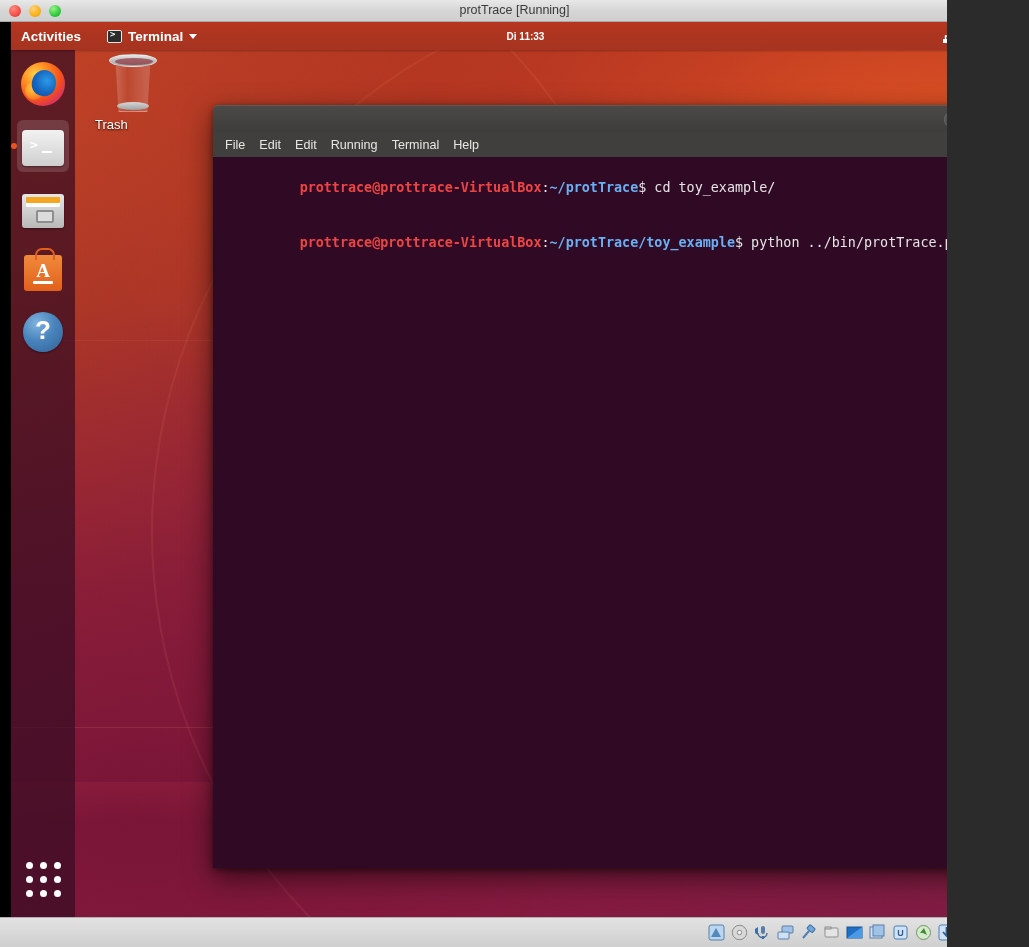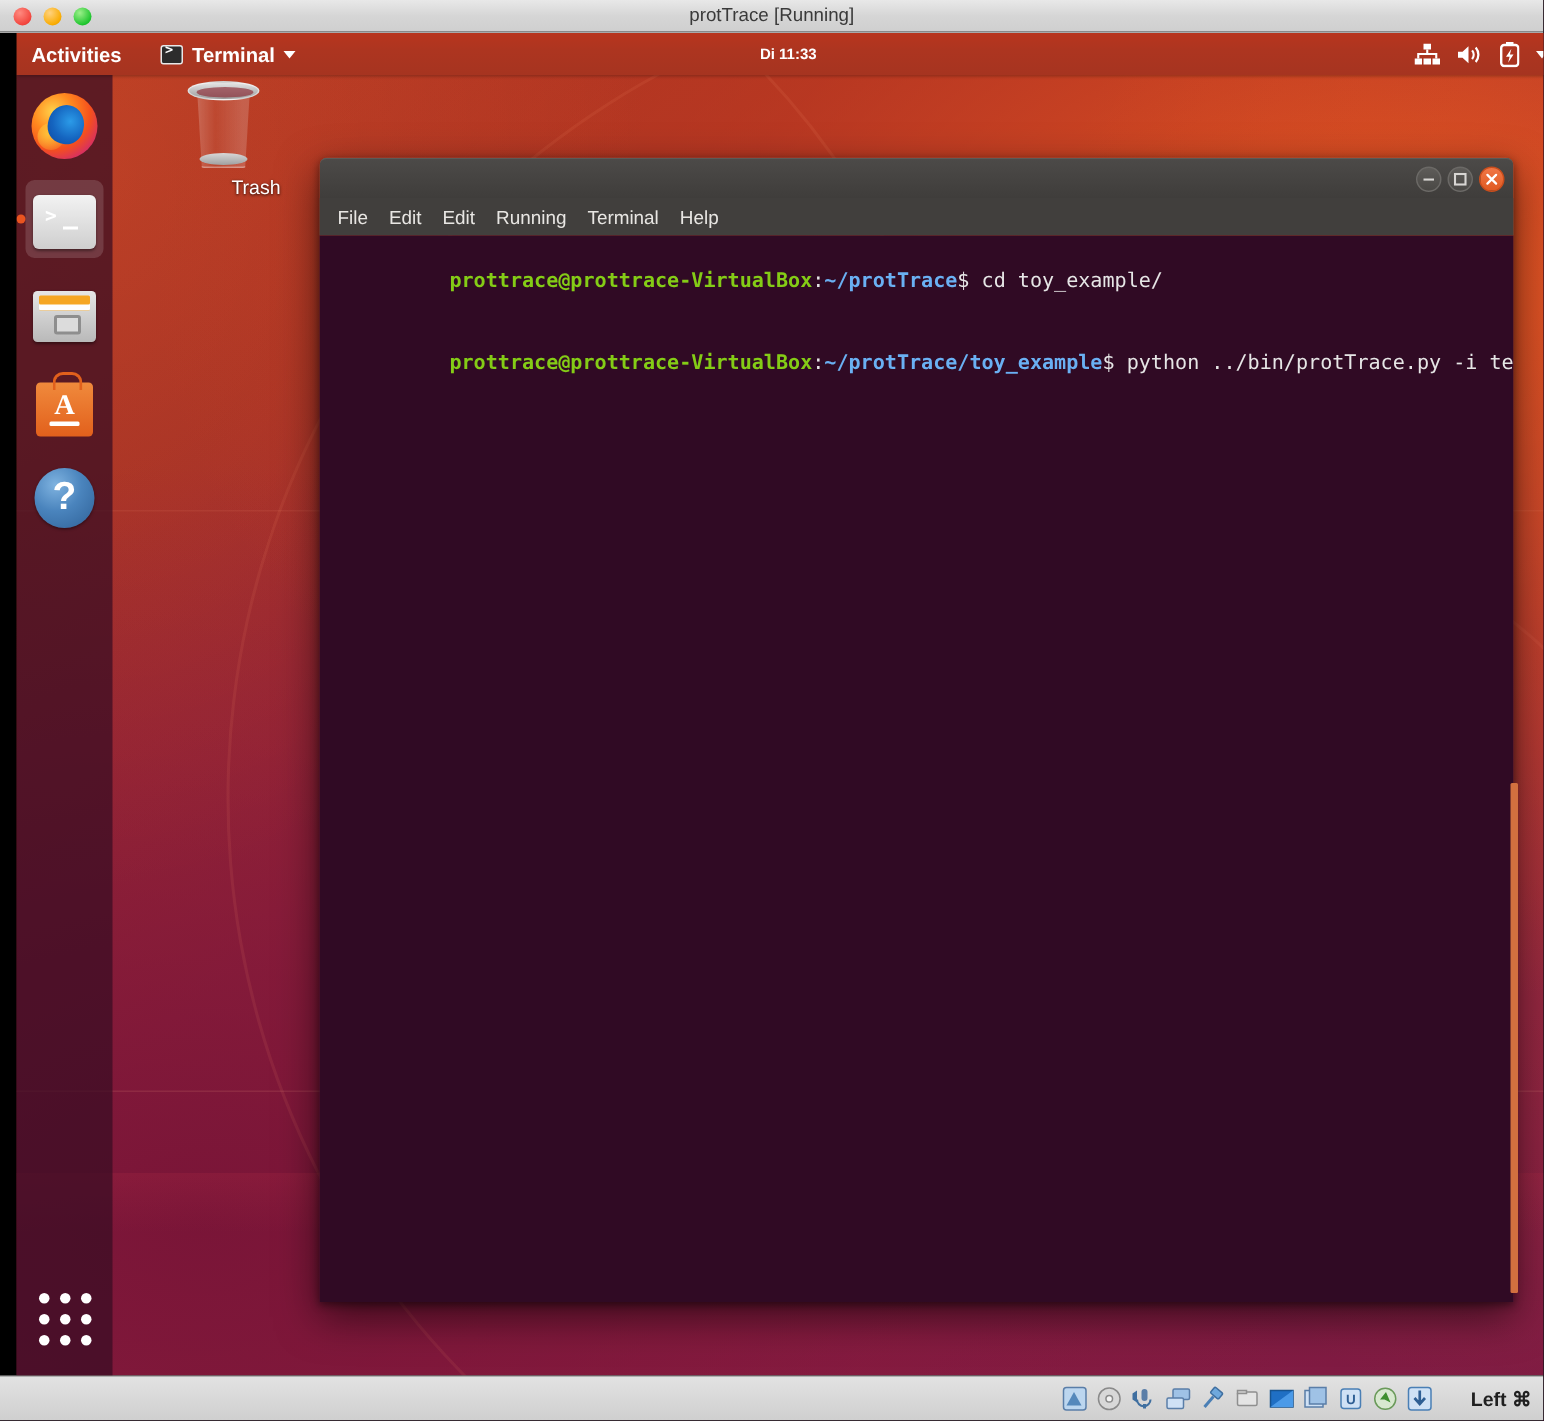--- a/index.html
+++ b/index.html
@@ -2,21 +2,21 @@
 <html><head>
 <meta charset="utf-8">
 <style>
   * { margin:0; padding:0; box-sizing:border-box; }
   html,body { width:1029px; height:947px; overflow:hidden; }
   body {
     font-family:"Liberation Sans", sans-serif;
     background:#2b2b2b;
     -webkit-font-smoothing:antialiased;
   }
-  .screen { position:relative; width:1029px; height:947px; overflow:hidden; background:#000; }
+  .screen { position:relative; width:947px; height:947px; overflow:hidden; background:#000; }
 
   
   .vbox-titlebar {
     position:absolute; left:0; top:0; width:1029px; height:22px;
     background:linear-gradient(to bottom,#e8e8e8 0%,#d6d6d6 50%,#cfcfcf 100%);
     border-bottom:1px solid #a9a9a9;
   }
   .traffic { position:absolute; top:5px; display:flex; gap:8px; left:9px; }
   .tl { width:12px; height:12px; border-radius:50%; }
   .tl.red   { background:radial-gradient(circle at 35% 30%, #ff8a80, #f2453d 70%, #cf2d26); }
@@ -133,21 +133,21 @@
      background:radial-gradient(circle at 35% 28%, #7fb3e0 0%, #4a84bd 45%, #2f6197 100%);
      position:relative;box-shadow:0 1px 2px rgba(0,0,0,0.4);}
   .help::after{content:"?";position:absolute;left:0;right:0;top:3px;text-align:center;color:#fff;font-size:26px;font-weight:bold;font-family:"Liberation Sans",sans-serif;}
 
   
   .apps-grid { position:absolute; bottom:20px; left:0; width:64px; display:flex; justify-content:center; cursor:pointer;}
   .grid3 { display:grid; grid-template-columns:repeat(3,7px); grid-template-rows:repeat(3,7px); gap:7px; }
   .grid3 i { width:7px;height:7px;background:#fff;border-radius:50%;display:block; }
 
   
-  .trash-wrap{position:absolute;left:100px;top:32px;width:76px;text-align:right;cursor:pointer;z-index:20;}
+  .trash-wrap{position:absolute;left:84px;top:32px;width:76px;text-align:left;cursor:pointer;z-index:20;}
   .trash-can{width:48px;height:58px;margin:0 auto;position:relative;}
   .trash-body{position:absolute;left:5px;top:8px;width:38px;height:50px;
     background:linear-gradient(to right, rgba(255,255,255,0.22), rgba(255,255,255,0.05) 35%, rgba(255,255,255,0.18) 85%);
     border:1px solid rgba(255,255,255,0.35);
     border-radius:2px 2px 6px 6px;
     clip-path:polygon(4% 0,96% 0,88% 100%,12% 100%);}
   .trash-lid{position:absolute;left:0;top:0;width:48px;height:13px;border-radius:50%;
     background:linear-gradient(to bottom,#e6e6e6,#9a9a9a);
     border:1px solid rgba(255,255,255,0.5);}
   .trash-lid::after{content:"";position:absolute;left:5px;top:3px;width:38px;height:7px;border-radius:50%;
@@ -182,21 +182,21 @@
     padding-left:12px; gap:14px;
   }
   .term-menubar span{color:#e8e6e3;font-size:12.6px;cursor:pointer;}
   .term-body{
     background:#300a24; height:711px; position:relative; overflow:hidden;
     padding:4px 6px 0 6px;
     font-family:"DejaVu Sans Mono","Liberation Mono",monospace;
     font-size:13.4px; line-height:18.2px;
   }
   .tline{white-space:pre;}
-  .c-green{color:#84cc16;font-weight:bold;}
+  .c-green{color:#ef4444;font-weight:bold;}
   .c-blue{color:#6ab0f3;font-weight:bold;}
   .c-white{color:#e6e6e6;}
   .term-edge{
     position:absolute; right:-3px; top:417px; width:5px; height:340px;
     background:#d2703f; z-index:31; border-radius:1px;
   }
 
   
   .vbox-status{
     position:absolute; left:0; top:917px; width:1029px; height:30px;

